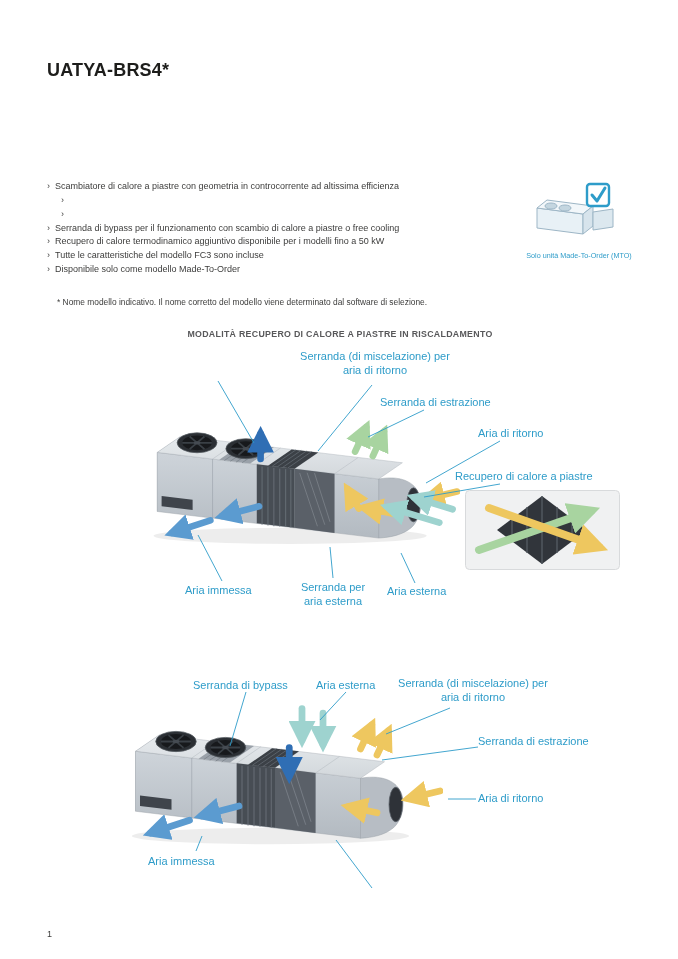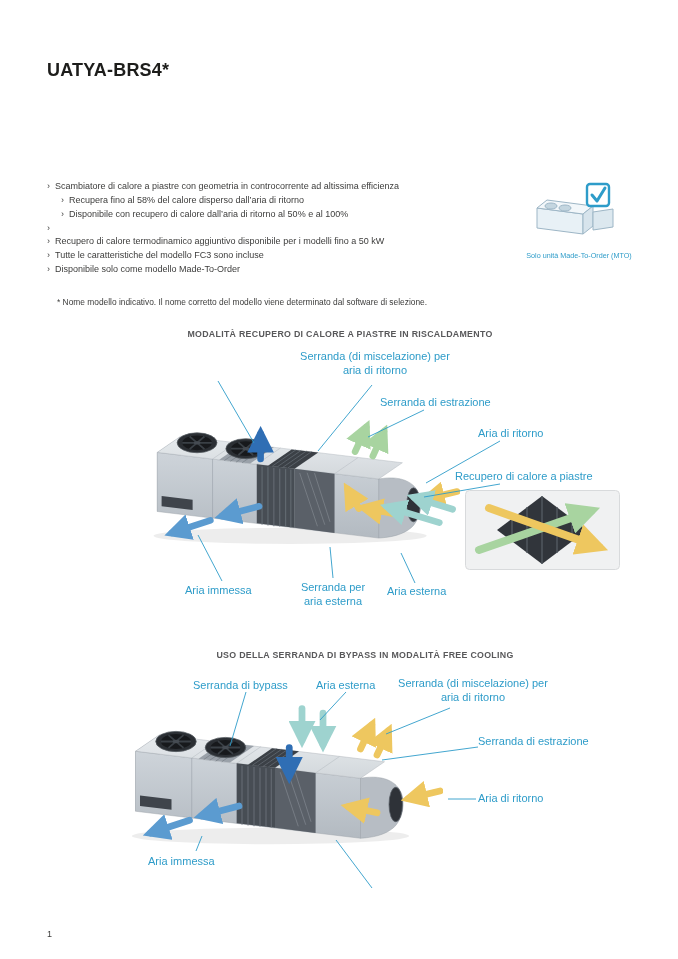--- a/index.html
+++ b/index.html
@@ -124,28 +124,27 @@
 
   <h1 class="page-title">UATYA-BRS4*</h1>
 
   <div class="features">
     <div class="feat lvl1">
         <span class="bullet">›</span>
         <span>Scambiatore di calore a piastre con geometria in controcorrente ad altissima efficienza</span>
       </div>
     <div class="feat lvl2">
         <span class="bullet">›</span>
-        <span>Recupera fino al 58% del calore disperso dall’aria di ritorno</span>
       </div>
     <div class="feat lvl2">
         <span class="bullet">›</span>
-        <span>Disponibile con recupero di calore dall’aria di ritorno al 50% e al 100%</span>
-      </div>
-    <div class="feat lvl1">
-        <span class="bullet">›</span>
+      </div>
+    <div class="feat lvl1">
+        <span class="bullet">›</span>
+        <span>Serranda di bypass per il funzionamento con scambio di calore a piastre o free cooling</span>
       </div>
     <div class="feat lvl1">
         <span class="bullet">›</span>
         <span>Recupero di calore termodinamico aggiuntivo disponibile per i modelli fino a 50 kW</span>
       </div>
     <div class="feat lvl1">
         <span class="bullet">›</span>
         <span>Tutte le caratteristiche del modello FC3 sono incluse</span>
       </div>
     <div class="feat lvl1">
@@ -217,21 +216,20 @@
       <line x1="424" y1="83" x2="368" y2="110"></line>
       <line x1="500" y1="114" x2="426" y2="156"></line>
       <line x1="500" y1="157" x2="424" y2="170"></line>
       <line x1="222" y1="254" x2="198" y2="208"></line>
       <line x1="333" y1="251" x2="330" y2="220"></line>
       <line x1="415" y1="256" x2="401" y2="226"></line>
     </svg>
   </section>
 
   <section class="diagram" id="diagram2">
-    <div class="diagram-title">USO DELLA SERRANDA DI BYPASS IN MODALITÀ FREE COOLING</div>
 
     <svg class="unit" style="left:113px;top:47px" width="330" viewBox="0 80 440 200">
       <use href="#ahu-base"></use>
       <g>
         <path class="ar teal" marker-end="url(#mk-teal)" d="M252,98 L252,140"></path>
         <path class="ar teal" marker-end="url(#mk-teal)" d="M280,104 L280,146"></path>
         <path class="ar blue" marker-end="url(#mk-blue)" d="M235,150 L235,188"></path>
         <path class="ar yellow" marker-end="url(#mk-yellow)" d="M436,208 L394,218"></path>
         <path class="ar yellow" marker-end="url(#mk-yellow)" d="M352,237 L314,229"></path>
         <path class="ar yellow" marker-end="url(#mk-yellow)" d="M330,152 L345,120"></path>

